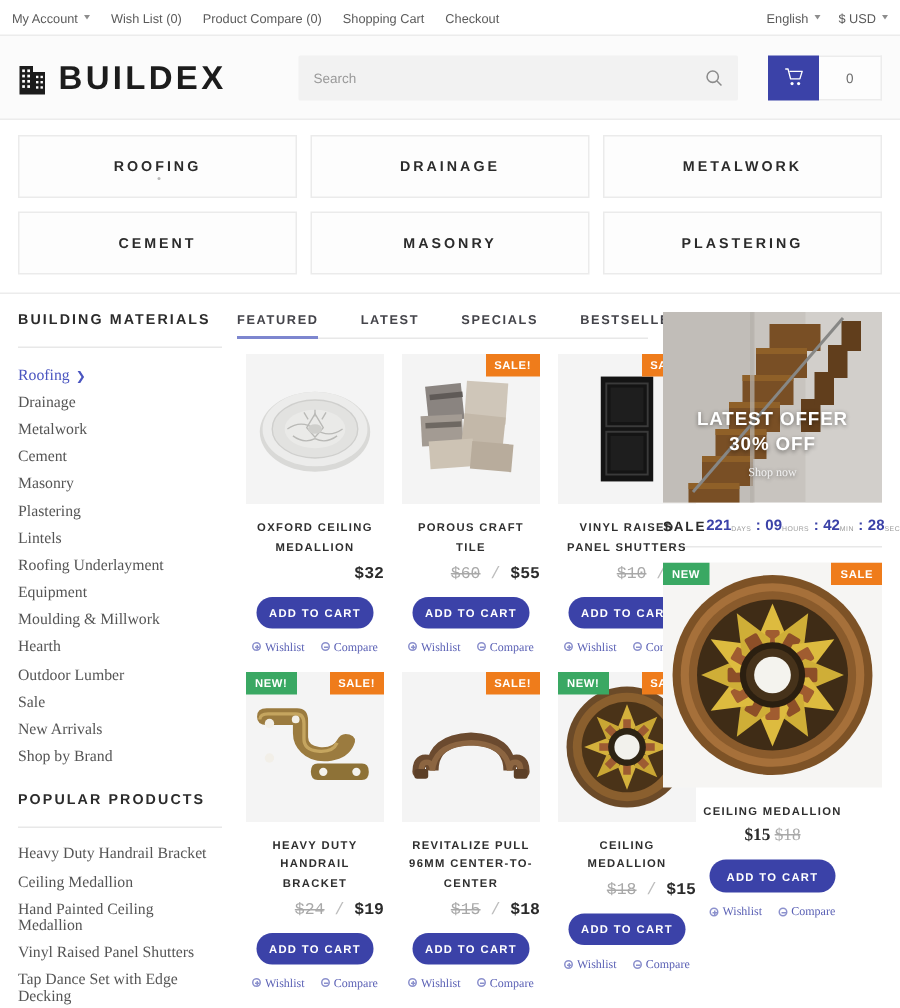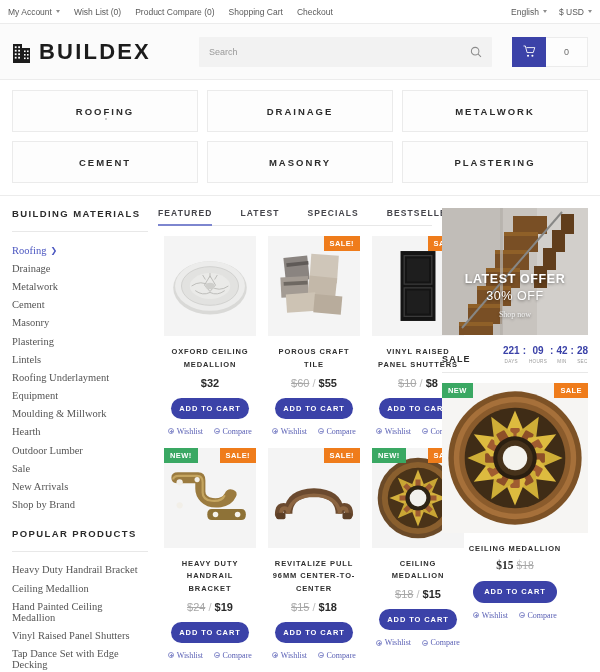--- a/index.html
+++ b/index.html
@@ -155,22 +155,22 @@
   }
   .badge-new { background: #3aa863; }
   .badge-sale { background: #ef7c1b; }
   .badge-spacer { flex: 1; }
   .card-title {
     margin-top: 10px;
     font-size: 7.5px; font-weight: 700; letter-spacing: .9px;
     color: #2f2f2f; text-align: center; line-height: 1.7;
   }
   .card-price {
-    margin-top: 5px; text-align: center;
-    font-family: Liberation Sans, sans-serif;
+    margin-top: 5px; text-align: right;
+    font-family: Liberation Mono, monospace;
     font-size: 11px; color: #3a3a3a;
   }
   .old { color: #a8a8a8; text-decoration: line-through; }
   .sep { color: #bdbdbd; }
   .new { font-weight: 700; color: #2b2b2b; }
   .btn-cart {
     display: block; margin: 9px auto 0;
     width: 78px; height: 21px;
     background: #3b42a8; color: #fff;
     border: none; border-radius: 11px; cursor: pointer;
@@ -203,37 +203,37 @@
   .offer-overlay {
     position: absolute; inset: 0;
     display: flex; flex-direction: column; align-items: center; justify-content: flex-end;
     padding-bottom: 16px;
   }
   .offer-t1 {
     font-size: 12.5px; font-weight: 700; color: #fff; letter-spacing: .6px;
     text-shadow: 0 1px 3px rgba(0,0,0,.45);
   }
   .offer-t2 {
-    font-size: 12.5px; font-weight: 400; color: #fff; letter-spacing: .6px;
+    font-size: 12.5px; font-weight: 700; color: #fff; letter-spacing: .6px;
     margin-top: 3px; text-shadow: 0 1px 3px rgba(0,0,0,.45);
   }
   .offer-t3 {
     font-family: "Liberation Serif", serif;
     font-size: 8px; color: #f2f2f2; margin-top: 7px;
     text-shadow: 0 1px 3px rgba(0,0,0,.45);
   }
 
   .sale-head {
     display: flex; align-items: flex-end; justify-content: space-between;
     padding: 11px 0 8px;
     border-bottom: 1px solid #e8e8e8;
   }
   .sale-label { font-size: 9px; font-weight: 700; letter-spacing: 1.2px; color: #2b2b2b; }
   .timer { display: flex; align-items: flex-start; gap: 2px; }
-  .t-unit { display: flex; flex-direction: column; align-items: center; }
+  .t-unit { display: flex; flex-direction: row; align-items: center; }
   .t-num { font-size: 10px; font-weight: 700; color: #3b42a8; line-height: 1; }
   .t-lbl { font-size: 4.6px; color: #9b9b9b; letter-spacing: .3px; margin-top: 2.5px; }
   .t-colon { font-size: 10px; font-weight: 700; color: #3b42a8; line-height: 1; padding: 0 1px; }
 
   .sale-card { padding-top: 10px; }
   .sale-img {
     position: relative; height: 150px; background: #f6f5f3;
     display: flex; align-items: center; justify-content: center; overflow: hidden;
   }
   .sale-title {

